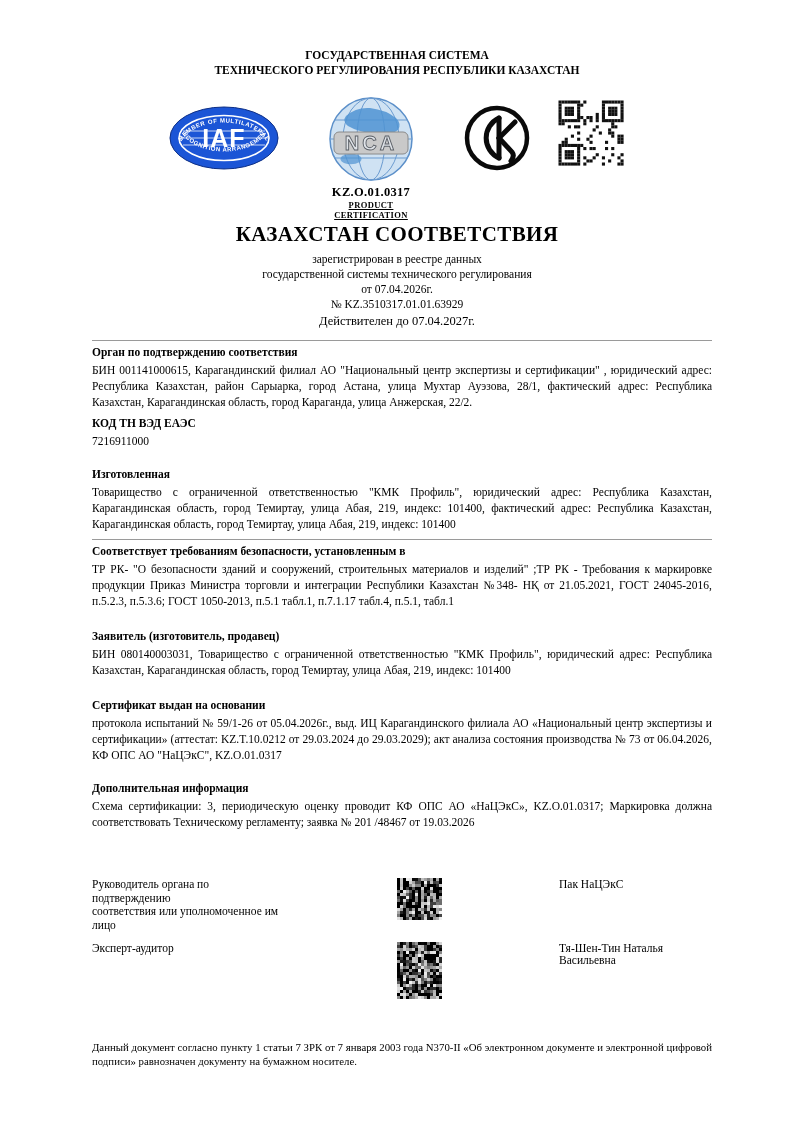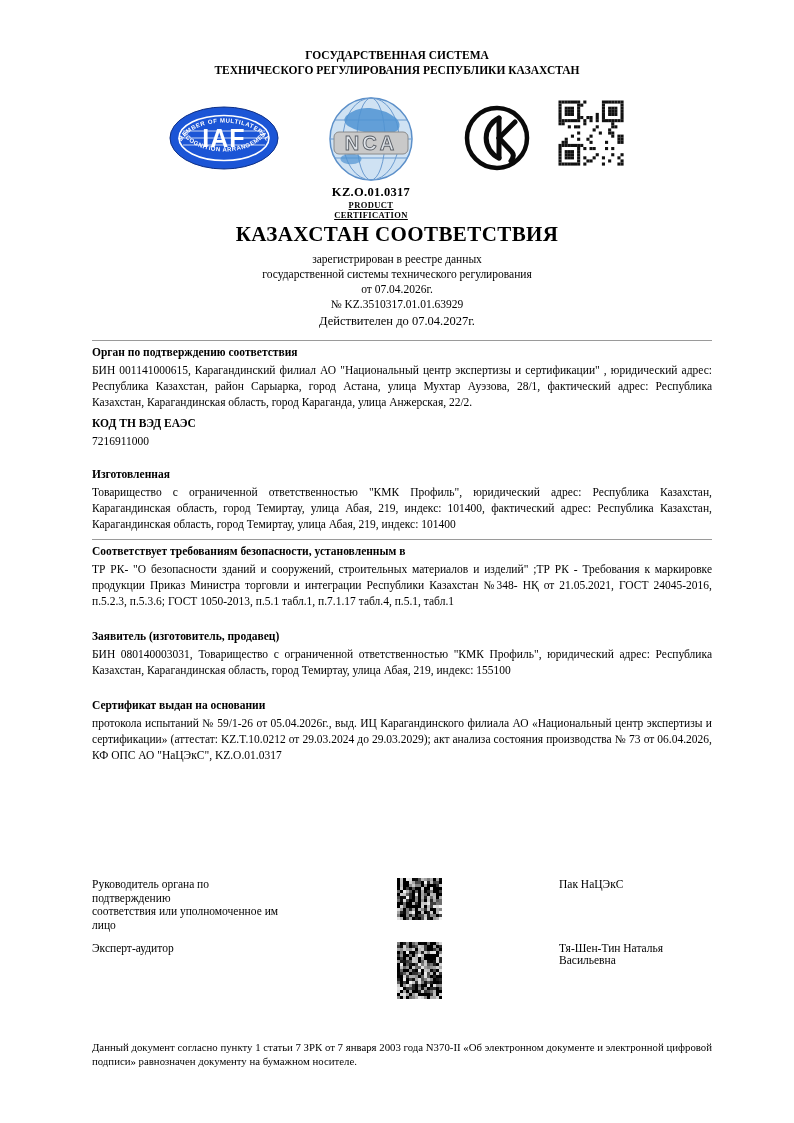--- a/index.html
+++ b/index.html
@@ -310,28 +310,32 @@
     </div>
 
     <div class="section">
       <div class="rule"></div>
       <div class="sec-h">Соответствует требованиям безопасности, установленным в</div>
       <div class="sec-p">ТР РК- "О безопасности зданий и сооружений, строительных материалов и изделий" ;ТР РК - Требования к маркировке продукции Приказ Министра торговли и интеграции Республики Казахстан №348- НҚ от 21.05.2021, ГОСТ 24045-2016, п.5.2.3, п.5.3.6; ГОСТ 1050-2013, п.5.1 табл.1, п.7.1.17 табл.4, п.5.1, табл.1</div>
     </div>
 
     <div class="section">
       <div class="sec-h">Заявитель (изготовитель, продавец)</div>
-      <div class="sec-p">БИН 080140003031, Товарищество с ограниченной ответственностью "КМК Профиль", юридический адрес: Республика Казахстан, Карагандинская область, город Темиртау, улица Абая, 219, индекс: 155100</div>
+      <div class="sec-p">БИН 080140003031, Товарищество с ограниченной ответственностью "КМК Профиль", юридический адрес: Республика Казахстан, Карагандинская область, город Темиртау, улица Абая, 219, индекс: 101400</div>
     </div>
 
     <div class="section mid">
       <div class="sec-h">Сертификат выдан на основании</div>
       <div class="sec-p">протокола испытаний № 59/1-26 от 05.04.2026г., выд. ИЦ Карагандинского филиала АО «Национальный центр экспертизы и сертификации» (аттестат: KZ.T.10.0212 от 29.03.2024 до 29.03.2029); акт анализа состояния производства № 73 от 06.04.2026, КФ ОПС АО "НаЦЭкС", KZ.O.01.0317</div>
     </div>
 
+    <div class="section">
+      <div class="sec-h">Дополнительная информация</div>
+      <div class="sec-p">Схема сертификации: 3, периодическую оценку проводит КФ ОПС АО «НаЦЭкС», KZ.O.01.0317; Маркировка должна соответствовать Техническому регламенту; заявка № 201 /48467 от 19.03.2026</div>
+    </div>
 
   </div>
 
   <div class="sigs">
     <div class="sig-row">
       <div class="sig-role">Руководитель органа по
 подтверждению
 соответствия или уполномоченное им
 лицо</div>
       <div class="sig-stamp">

